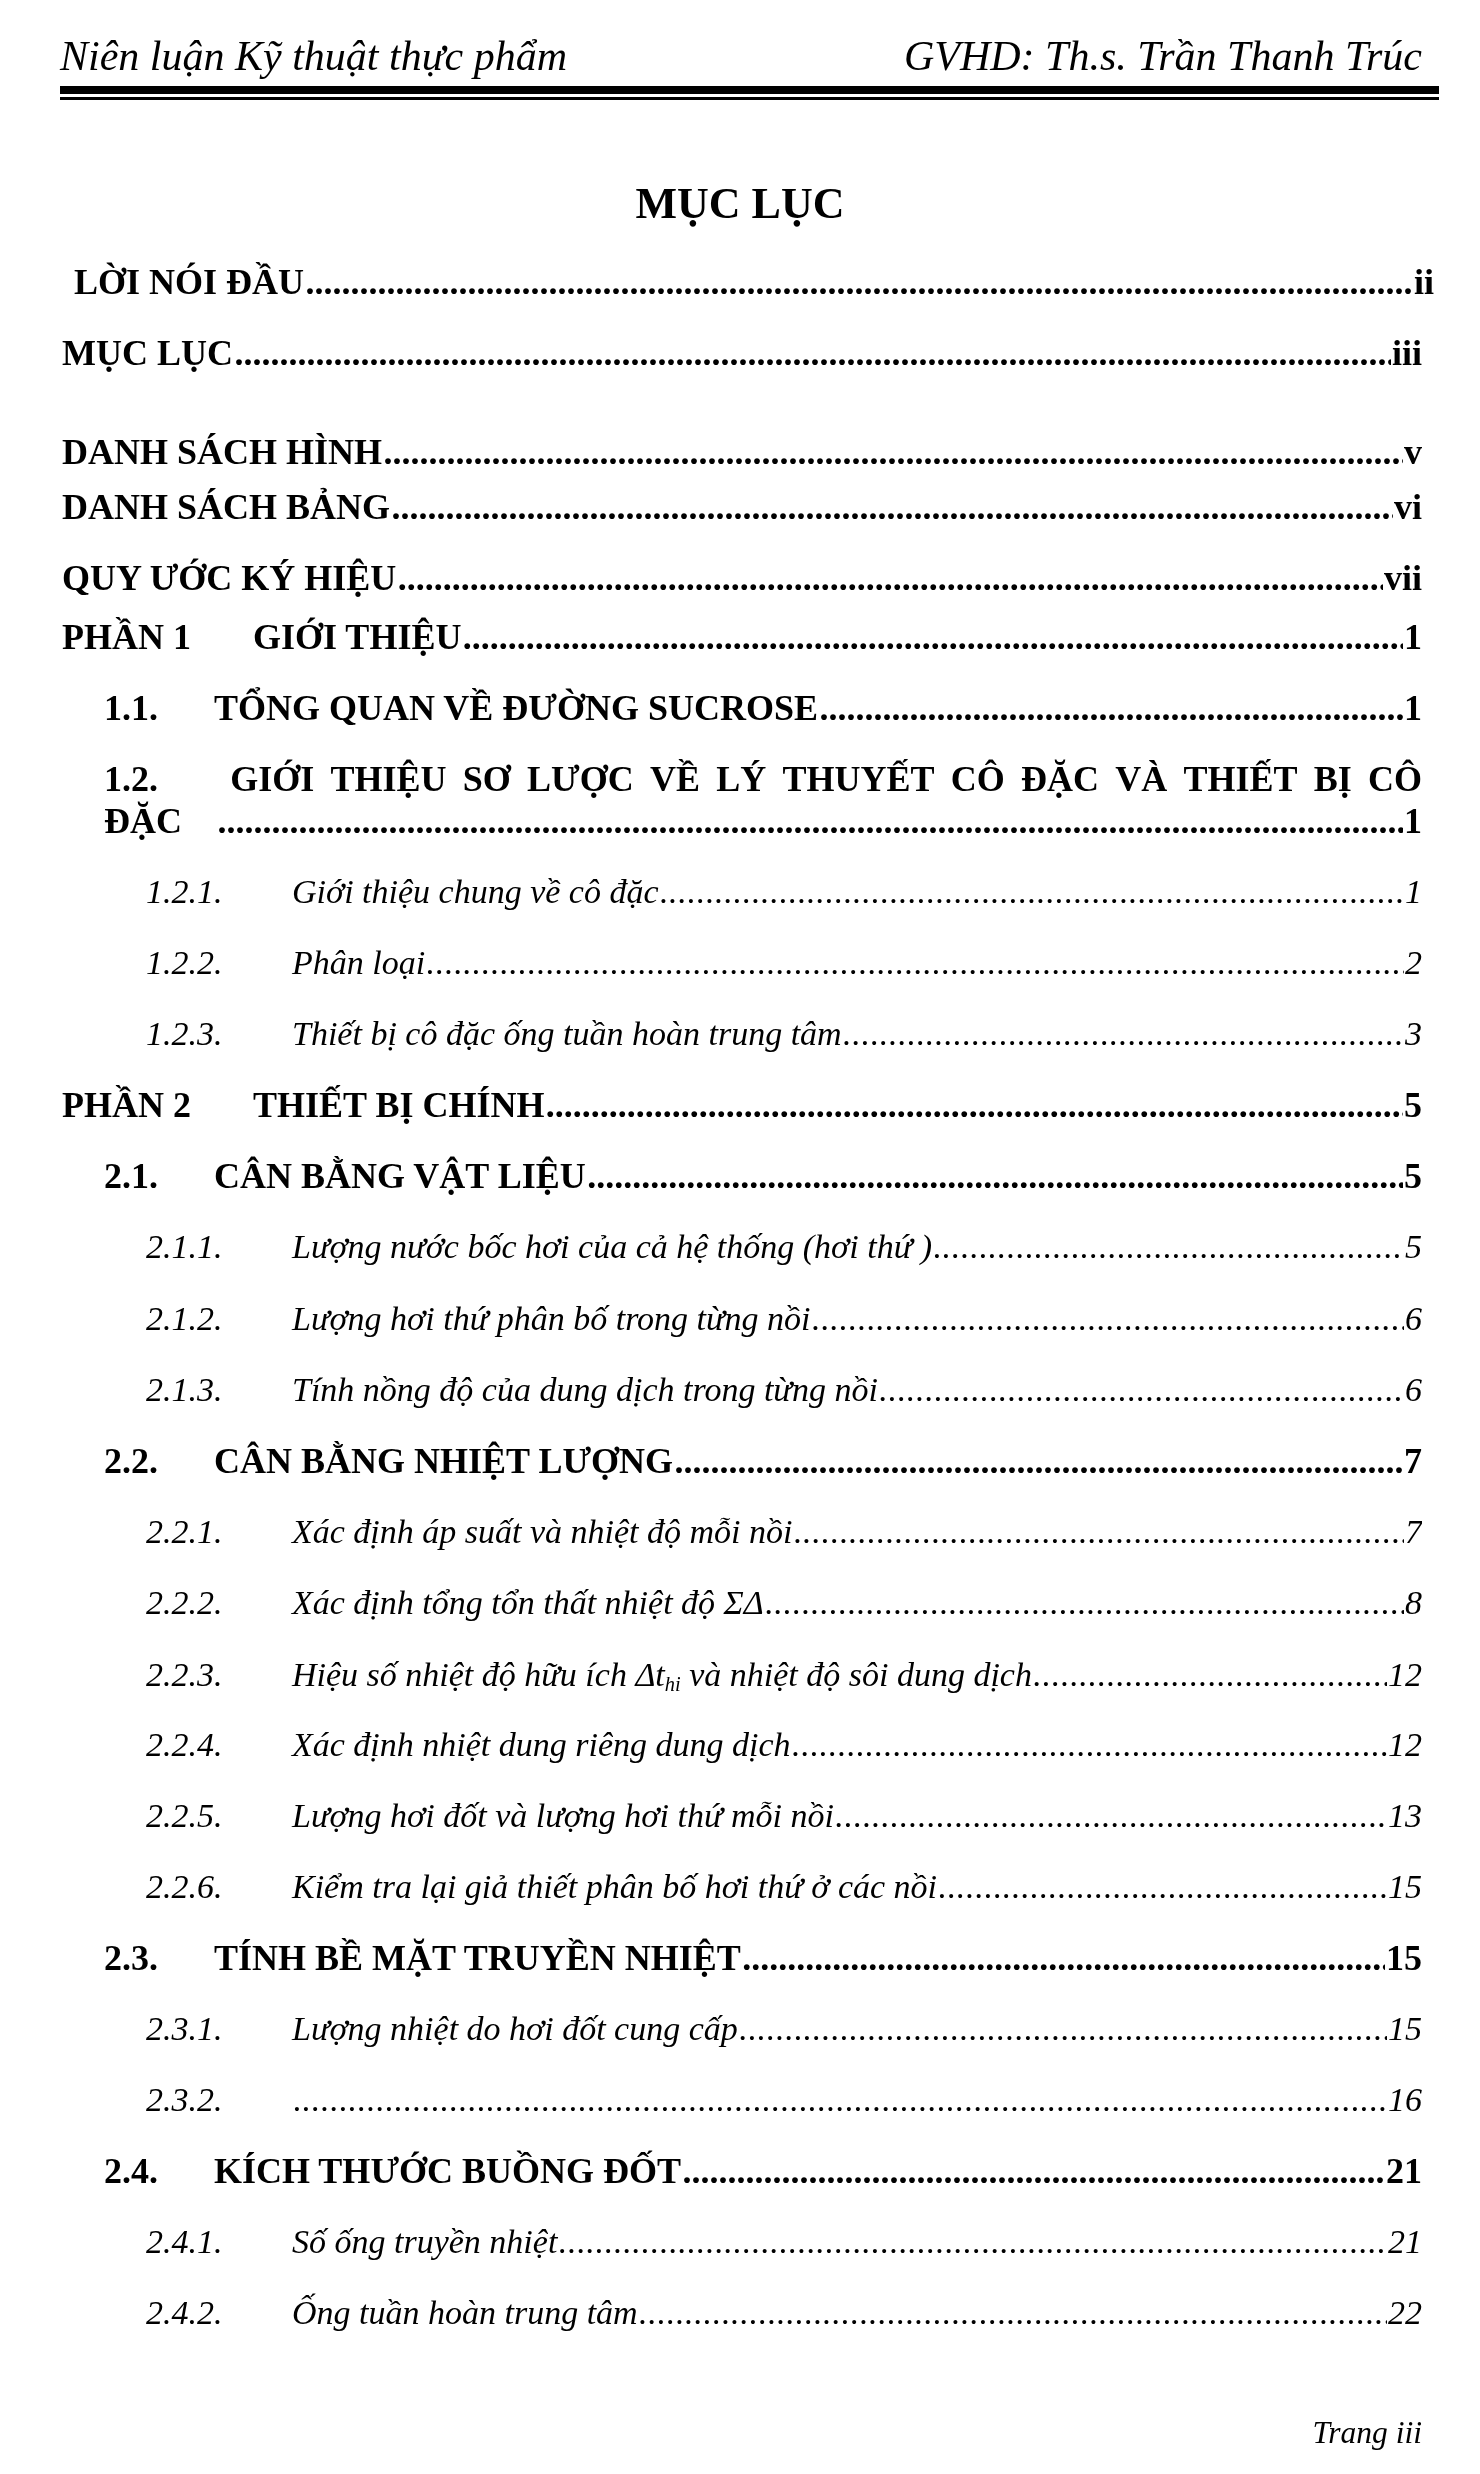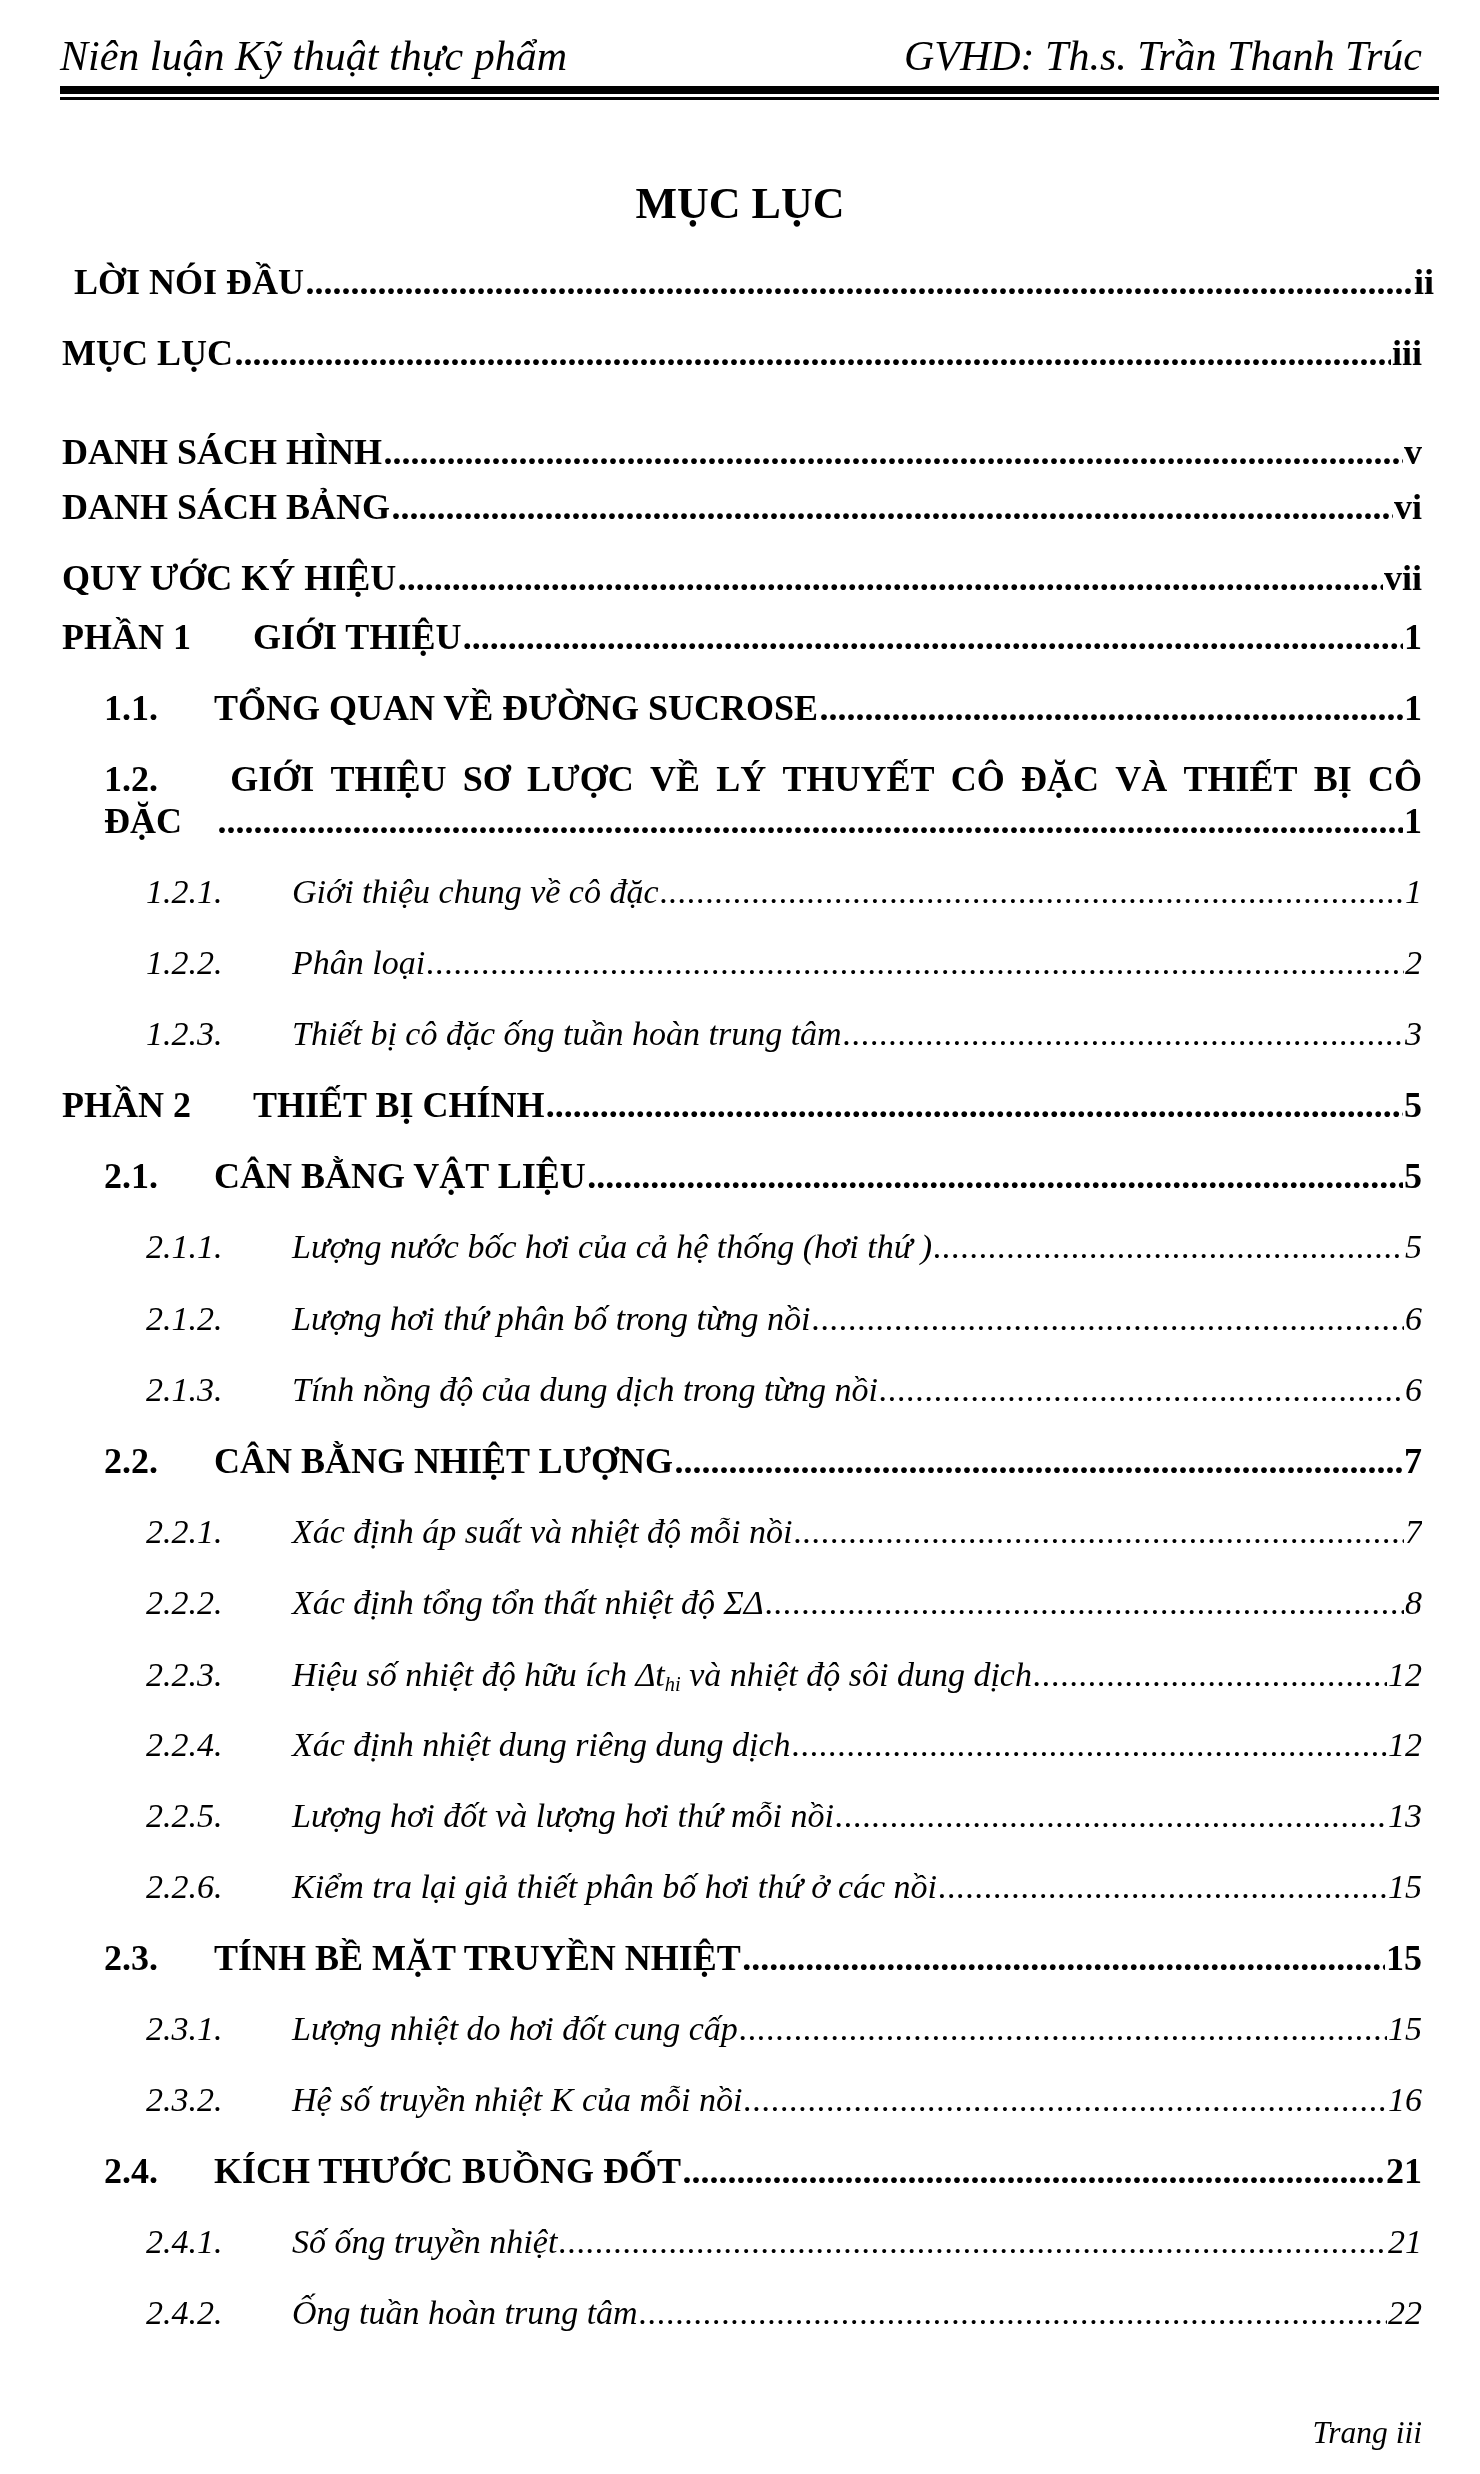--- a/index.html
+++ b/index.html
@@ -255,21 +255,20 @@
       <div class="line" style="top: 2007px;">
         <span class="num">2.3.1.</span>
         <span class="txt"><span>Lượng nhiệt do hơi đốt cung cấp</span></span>
         <span class="dots"></span>
         <span class="pg">15</span>
       </div>
     </div>
     <div class="row lvl3" style="top: 0px;">
       <div class="line" style="top: 2078px;">
         <span class="num">2.3.2.</span>
-        <span class="txt"><span>Hệ số truyền nhiệt K của mỗi nồi</span></span>
         <span class="dots"></span>
         <span class="pg">16</span>
       </div>
     </div>
     <div class="row lvl2" style="top: 0px;">
       <div class="line" style="top: 2149px;">
         <span class="num">2.4.</span>
         <span class="txt"><span>KÍCH THƯỚC BUỒNG ĐỐT</span></span>
         <span class="dots"></span>
         <span class="pg">21</span>

